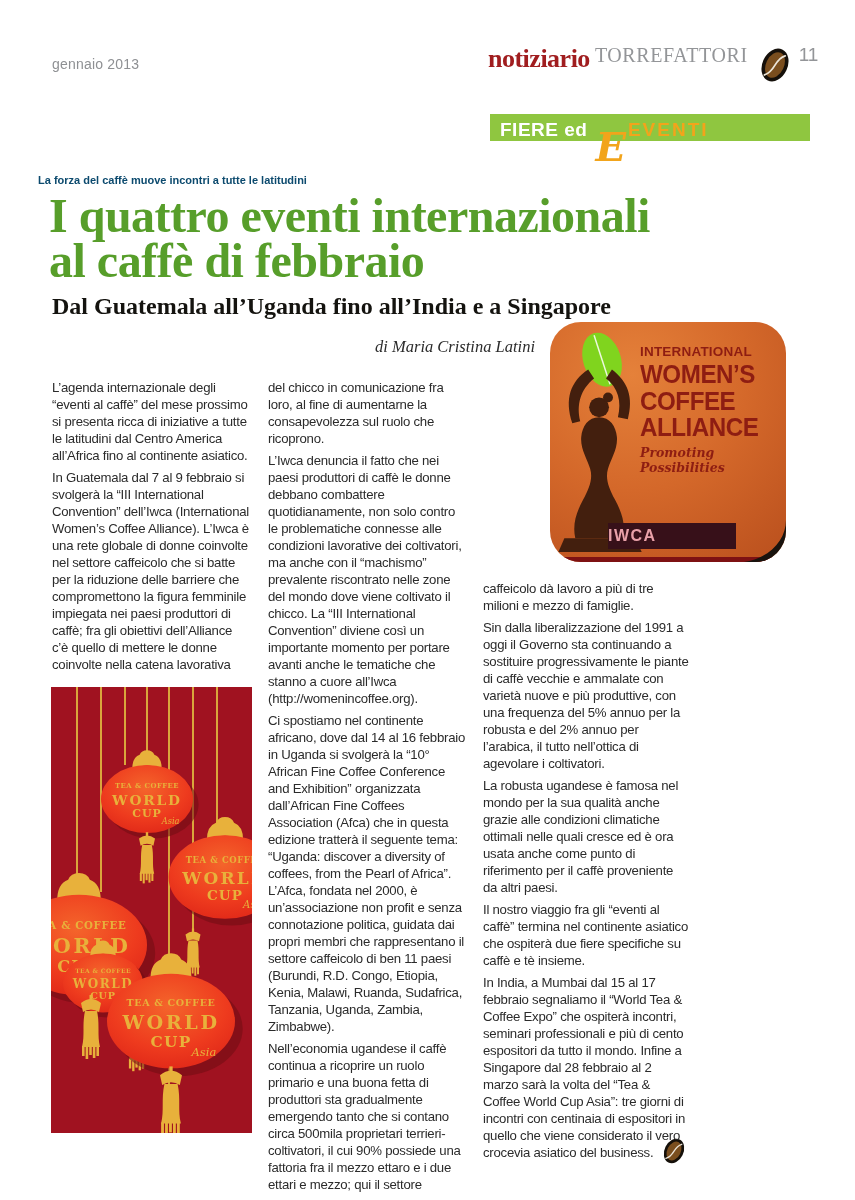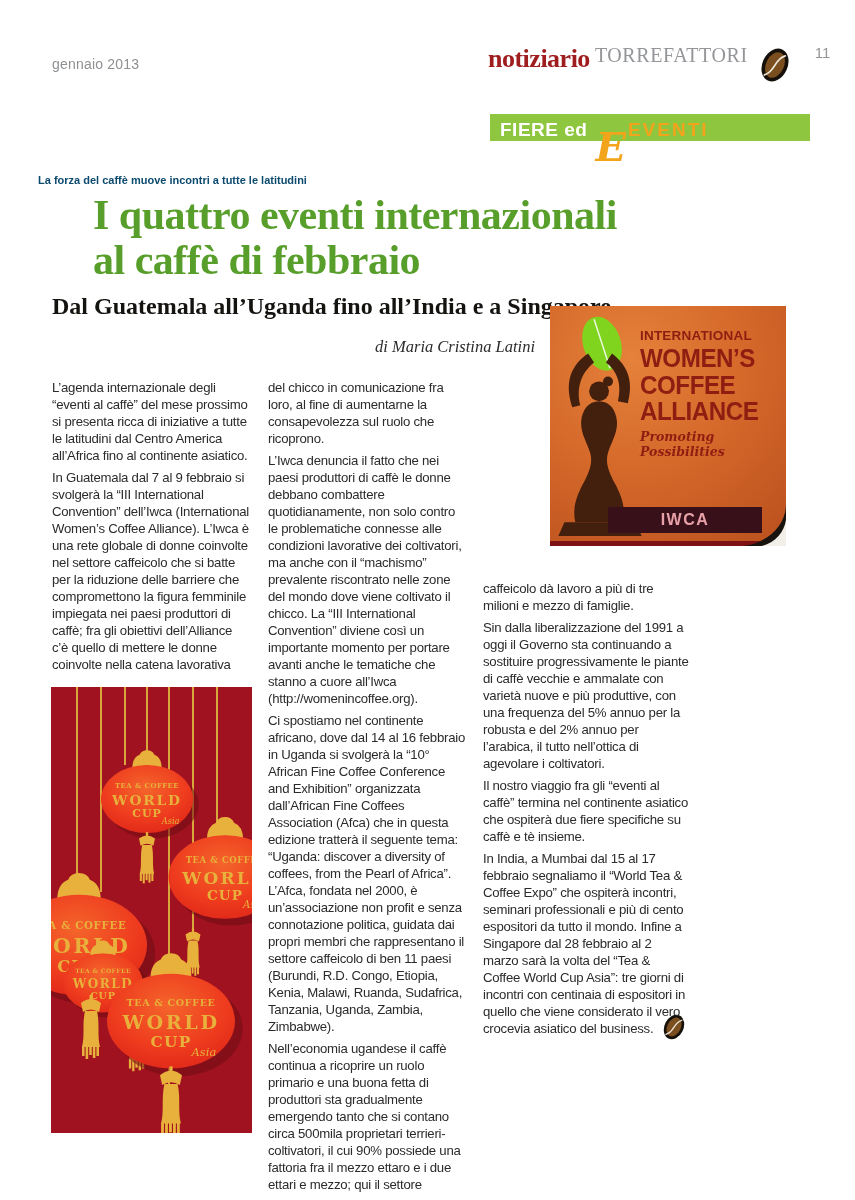--- a/index.html
+++ b/index.html
@@ -6,65 +6,65 @@
   * { margin:0; padding:0; box-sizing:border-box; }
   body { background:#ffffff; font-family:"Liberation Sans", sans-serif; }
   .page { position:relative; width:855px; height:1200px; background:#ffffff; overflow:hidden;padding-left:28px; }
 
   
   .issue-date { position:absolute; left:52px; top:56px; font-size:14px; color:#8e9093; letter-spacing:0.2px; }
   .logo-block { position:absolute; left:488px; top:44px; height:48px; display:flex; align-items:flex-start; }
   .logo-primary { font-family:"Liberation Serif", serif; font-weight:bold; font-size:26px; color:#a01d1f; letter-spacing:-0.5px; }
   .logo-secondary { font-family:"Liberation Serif", serif; font-size:20px; color:#939598; letter-spacing:0.6px; margin-left:5px; }
   .logo-bean { margin-left:9px; }
-  .page-number { font-size:15px; color:#939598; margin-left:22px; }
+  .page-number { font-size:19px; color:#939598; margin-left:6px; }
 
   
   .banner { position:absolute; left:490px; top:114px; width:320px; height:27px; background:#8fc640;
             display:flex; align-items:flex-end; padding-left:10px; overflow:visible; }
   .banner-left { color:#ffffff; font-weight:bold; font-size:19px; letter-spacing:0.5px; }
   .banner-script { font-family:"DejaVu Serif", serif; font-style:italic; font-weight:bold; font-size:40px;
                    color:#f2a41b; line-height:0; position:relative; top:6px; margin:0 2px 0 8px; }
   .banner-right { color:#f2a41b; font-weight:bold; font-size:19px; letter-spacing:2px; }
 
   
   .kicker { position:absolute; left:38px; top:174px; font-size:11px; font-weight:bold; color:#0c4a6e; }
   .title { position:absolute; left:49px; top:193px; font-family:"Liberation Serif", serif; font-weight:bold;
-           font-size:42px; line-height:45px; color:#579e2a; letter-spacing:-0.5px;margin-left:44px; }
+           font-size:48px; line-height:45px; color:#579e2a; letter-spacing:-0.5px; }
   .subtitle { position:absolute; left:52px; top:293px; font-family:"Liberation Serif", serif; font-weight:bold;
               font-size:24px; color:#14130f; }
   .byline { position:absolute; left:52px; top:337px; width:483px; text-align:right;
             font-family:"Liberation Serif", serif; font-style:italic; font-size:16.5px; color:#2b2b2b; }
 
   
   .columns { position:absolute; left:52px; top:379px; display:flex; }
   .col { color:#2b2b2b; }
   .col p { font-size:13.2px; line-height:17px; letter-spacing:-0.25px; margin:0 0 5px 0; }
   .col1 { width:199px; margin-right:17px; }
   .col2 { width:199px; margin-right:16px; }
   .col3 { width:207px; }
   .col3-spacer { height:201px; }
 
   .lantern-fig { width:201px; height:446px; margin-top:14px; margin-left:-1px; }
   .lantern-fig svg { display:block; }
 
   .end-bean { float:right; margin:-30px 2px 0 0; }
 
   
-  .iwca { position:absolute; left:550px; top:306px; width:236px; height:240px; overflow:hidden;
-          background:radial-gradient(circle at 35% 22%, #e5813a 0%, #d4682a 48%, #b94f1d 100%); }
+  .iwca { position:absolute; left:550px; top:322px; width:236px; height:240px; overflow:hidden;
+          background:radial-gradient(circle at 35% 22%, #e5813a 0%, #d4682a 48%, #b94f1d 100%);border-radius:31px; }
   .iwca-art { position:absolute; left:2px; top:2px; }
   .iwca-text { position:absolute; left:90px; top:22px; width:144px; color:#8e1d12; }
   .iwca-l1 { font-size:13.5px; font-weight:bold; letter-spacing:0.2px; margin-bottom:2px; }
   .iwca-big { font-size:26px; font-weight:bold; line-height:26.5px; letter-spacing:-0.5px;
               transform:scaleX(0.93); transform-origin:left center; white-space:nowrap; }
   .iwca-tagline { font-family:"DejaVu Serif", serif; font-style:italic; font-weight:bold;
                   font-size:12.5px; margin-top:4px; }
-  .iwca-bar { position:absolute; left:58px; bottom:13px; width:154px; height:26px; background:#371019;
-              display:flex; align-items:center; justify-content:center; }
+  .iwca-bar { position:absolute; left:58px; bottom:13px; width:128px; height:26px; background:#371019;
+              display:flex; align-items:center; }
   .iwca-bar span { color:#e9a1a9; font-weight:bold; font-size:16px; letter-spacing:1.5px; }
   .iwca-strip { position:absolute; left:0; right:0; bottom:0; height:5px; background:#7e1113; }
   .iwca-curl { position:absolute; right:0; bottom:0; }
 </style>
 </head>
 <body>
 
 <div class="page">
 
   <div class="issue-date">gennaio 2013</div>
@@ -197,20 +197,21 @@
       <p>del chicco in comunicazione fra loro, al fine di aumentarne la consapevolezza sul ruolo che ricoprono.</p>
       <p>L’Iwca denuncia il fatto che nei paesi produttori di caffè le donne debbano combattere quotidianamente, non solo contro le problematiche connesse alle condizioni lavorative dei coltivatori, ma anche con il “machismo” prevalente riscontrato nelle zone del mondo dove viene coltivato il chicco. La “III International Convention” diviene così un importante momento per portare avanti anche le tematiche che stanno a cuore all’Iwca (http://womenincoffee.org).</p>
       <p>Ci spostiamo nel continente africano, dove dal 14 al 16 febbraio in Uganda si svolgerà la “10° African Fine Coffee Conference and Exhibition” organizzata dall’African Fine Coffees Association (Afca) che in questa edizione tratterà il seguente tema: “Uganda: discover a diversity of coffees, from the Pearl of Africa”. L’Afca, fondata nel 2000, è un’associazione non profit e senza connotazione politica, guidata dai propri membri che rappresentano il settore caffeicolo di ben 11 paesi (Burundi, R.D. Congo, Etiopia, Kenia, Malawi, Ruanda, Sudafrica, Tanzania, Uganda, Zambia, Zimbabwe).</p>
       <p>Nell’economia ugandese il caffè continua a ricoprire un ruolo primario e una buona fetta di produttori sta gradualmente emergendo tanto che si contano circa 500mila proprietari terrieri-coltivatori, il cui 90% possiede una fattoria fra il mezzo ettaro e i due ettari e mezzo; qui il settore</p>
     </div>
 
     <div class="col col3">
       <div class="col3-spacer"></div>
       <p>caffeicolo dà lavoro a più di tre milioni e mezzo di famiglie.</p>
       <p>Sin dalla liberalizzazione del 1991 a oggi il Governo sta continuando a sostituire progressivamente le piante di caffè vecchie e ammalate con varietà nuove e più produttive, con una frequenza del 5% annuo per la robusta e del 2% annuo per l’arabica, il tutto nell’ottica di agevolare i coltivatori.</p>
+      <p>La robusta ugandese è famosa nel mondo per la sua qualità anche grazie alle condizioni climatiche ottimali nelle quali cresce ed è ora usata anche come punto di riferimento per il caffè proveniente da altri paesi.</p>
       <p>Il nostro viaggio fra gli “eventi al caffè” termina nel continente asiatico che ospiterà due fiere specifiche su caffè e tè insieme.</p>
       <p>In India, a Mumbai dal 15 al 17 febbraio segnaliamo il “World Tea &amp; Coffee Expo” che ospiterà incontri, seminari professionali e più di cento espositori da tutto il mondo. Infine a Singapore dal 28 febbraio al 2 marzo sarà la volta del “Tea &amp; Coffee World Cup Asia”: tre giorni di incontri con centinaia di espositori in quello che viene considerato il vero crocevia asiatico del business.</p>
       <span class="end-bean">
         <svg width="28" height="30" viewBox="-17 -18 34 36">
           <use href="#bean-shape" transform="rotate(26) scale(0.82)"></use>
         </svg>
       </span>
     </div>
 
   </div>

